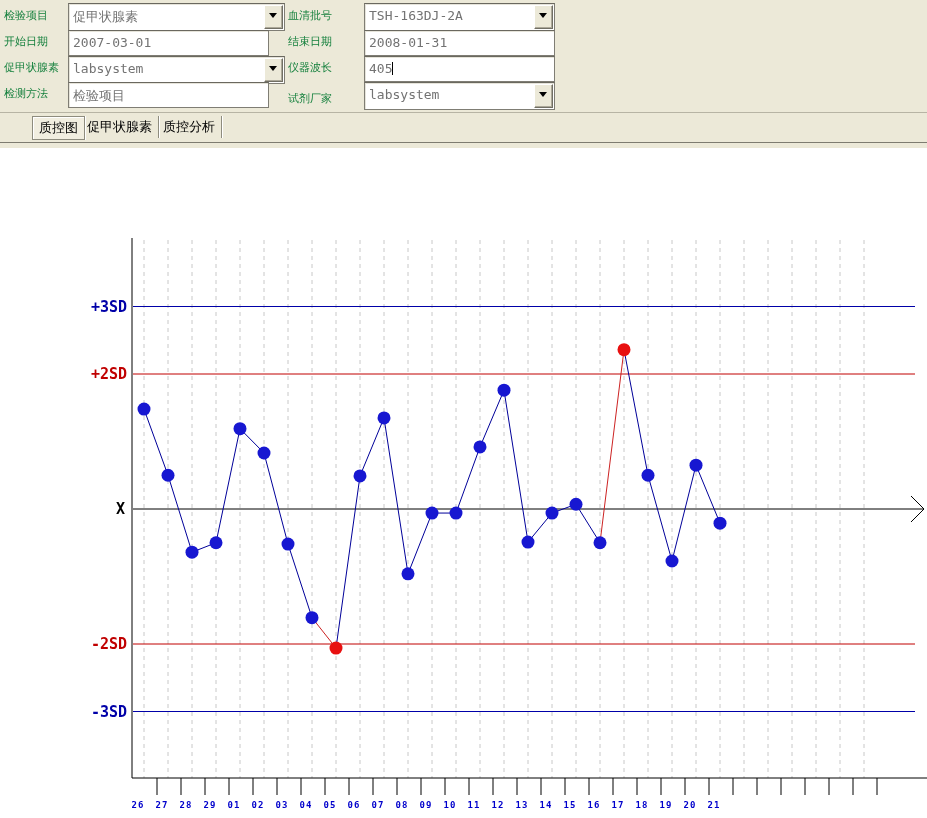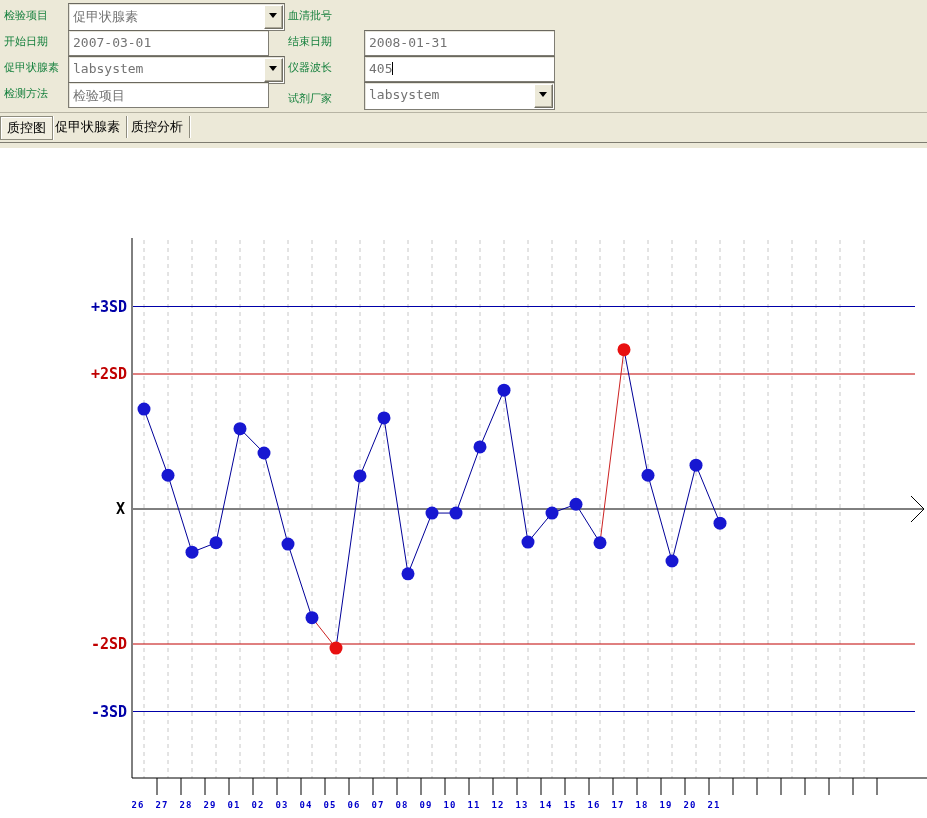--- a/index.html
+++ b/index.html
@@ -15,21 +15,21 @@
   .form-area{position:absolute;left:0;top:0;width:927px;height:112px;background:#ece9d8;z-index:2;}
   .flabel{position:absolute;font-size:11px;color:#15803d;white-space:nowrap;}
   .field{position:absolute;background:#fff;border:1px solid #7f7d74;border-top-color:#6a685f;box-shadow:inset 1px 1px 0 #e6e4da;font-size:13px;color:#737373;text-decoration:underline;}
   .field .val{position:absolute;left:4px;top:4px;white-space:nowrap;font-family:"DejaVu Sans Mono","Liberation Mono",monospace;font-size:13px;}
   .caret{display:inline-block;width:1px;height:13px;background:#000;vertical-align:-2px;}
   .combo .arrow-btn{position:absolute;right:1px;top:1px;bottom:1px;width:17px;background:#ece9d8;border:1px solid;border-color:#fff #716f64 #716f64 #fff;box-shadow:inset -1px -1px 0 #aca899;}
   .arrow-glyph{position:absolute;left:4px;top:7px;width:0;height:0;border-left:4px solid transparent;border-right:4px solid transparent;border-top:5px solid #000;}
 
   
   .tabbar{position:absolute;left:0;top:112px;width:927px;height:31px;background:#ece9d8;border-top:1px solid #b7b4a4;border-bottom:1px solid #7e7c70;box-sizing:border-box;z-index:2;}
-  .tab{position:absolute;top:3px;height:22px;line-height:22px;font-size:13px;color:#000;padding:0 6px;border-right:1px solid #8e8c7e;box-shadow:1px 0 0 #ffffff;}
+  .tab{position:absolute;top:3px;height:22px;line-height:22px;font-size:13px;color:#000;padding:0 6px;border-right:1px solid #8e8c7e;box-shadow:1px 0 0 #ffffff;margin-left:32px;}
   .tab.active{border:1px solid #8e8c7e;box-shadow:1px 1px 0 #ffffff inset, 1px 0 0 #ffffff;background:#f1eee0;}
   .below-tabs{position:absolute;left:0;top:143px;width:927px;height:5px;background:#ece9d8;z-index:2;}
 </style>
 </head>
 <body>
 
 <div class="screen">
 
   <svg id="chart-svg" viewBox="0 0 927 818" xmlns="http://www.w3.org/2000/svg">
       <line x1="144" y1="240" x2="144" y2="778" stroke="#c8c8c8" stroke-width="1" stroke-dasharray="4 4"></line>
@@ -206,20 +206,26 @@
           <span class="arrow-glyph"></span>
         </span>
     </div>
 
     <span class="flabel" style="left:4px;top:86px">检测方法</span>
     <div class="field" style="left:68px;top:82px;width:199px;height:24px">
       <span class="val">检验项目</span>
     </div>
 
     <span class="flabel" style="left:288px;top:8px">血清批号</span>
+    <div class="field combo" style="left:364px;top:3px;width:189px;height:26px">
+      <span class="val">TSH-163DJ-2A</span>
+      <span class="arrow-btn">
+          <span class="arrow-glyph"></span>
+        </span>
+    </div>
 
     <span class="flabel" style="left:288px;top:34px">结束日期</span>
     <div class="field" style="left:364px;top:30px;width:189px;height:24px">
       <span class="val">2008-01-31</span>
     </div>
 
     <span class="flabel" style="left:288px;top:60px">仪器波长</span>
     <div class="field" style="left:364px;top:56px;width:189px;height:24px">
       <span class="val"><span>405</span><span class="caret"></span></span>
     </div>

